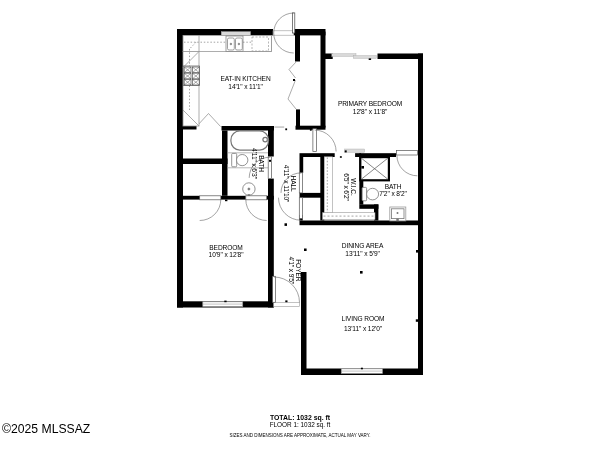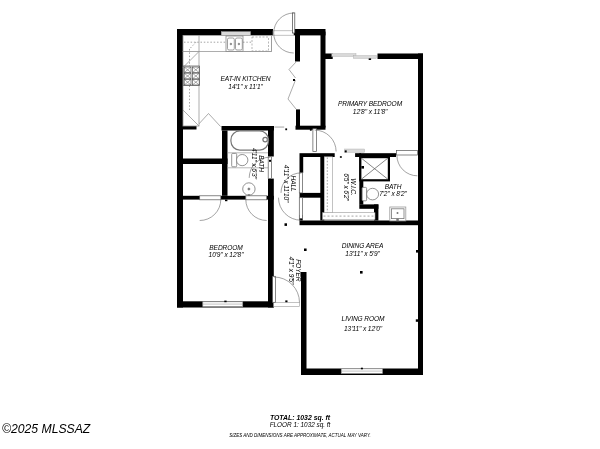--- a/index.html
+++ b/index.html
@@ -1,16 +1,16 @@
 <!DOCTYPE html>
 <html><head>
 <meta charset="utf-8">
 <style>
 html,body{margin:0;padding:0;background:#fff;}
-#page{position:relative;width:600px;height:449px;background:#fff;overflow:hidden;font-style:italic;}
+#page{position:relative;width:600px;height:449px;background:#fff;overflow:hidden;}
 svg{position:absolute;left:0;top:0;}
 text{font-family:"Liberation Sans",sans-serif;fill:#000;}
 .lbl{font-size:6.6px;letter-spacing:-0.1px;}
 </style>
 </head>
 <body>
 <div id="page">
 <svg width="600" height="449" viewBox="0 0 600 449">
 <g fill="#000" stroke="none">
 

